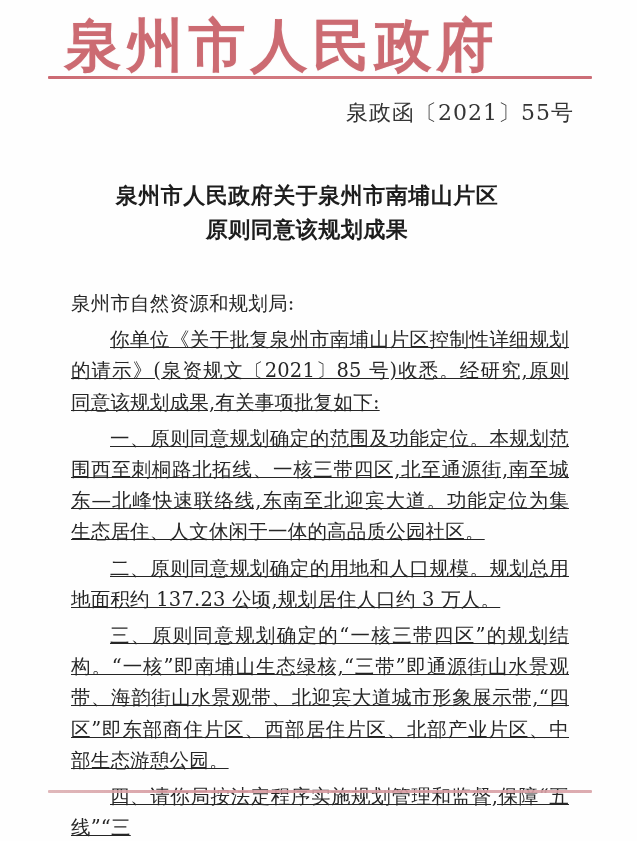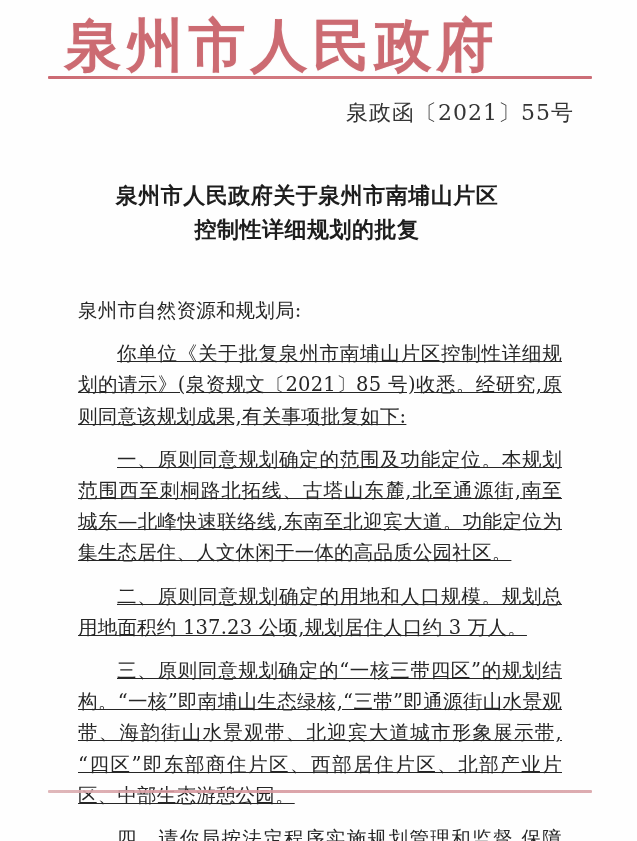--- a/index.html
+++ b/index.html
@@ -88,21 +88,21 @@
     left: 66px;
     width: 508px;
     font-size: 19.5px;
     line-height: 31.2px;
     letter-spacing: 0.2px;
     color: #262626;
     text-align: justify;
     text-justify: inter-ideograph;
   }
   .body-text p {
-    margin: 12px;
+    margin: 5px;
   }
   .salutation {
     text-indent: 0;
   }
   .para {
     text-indent: 2em;
     text-decoration: underline;
   }
 
   
@@ -125,27 +125,27 @@
 
   <div class="masthead">
     <div class="masthead-title">泉州市人民政府</div>
   </div>
   <div class="masthead-rule"></div>
 
   <div class="doc-number">泉政函〔2021〕55号</div>
 
   <div class="doc-title">
     <span class="tline">泉州市人民政府关于泉州市南埔山片区</span>
-    <span class="tline">控制性详细规划的批复</span>
+    <span class="tline">原则同意该规划成果</span>
   </div>
 
   <div class="body-text">
     <p class="salutation">泉州市自然资源和规划局:</p>
     <p class="para">你单位《关于批复泉州市南埔山片区控制性详细规划的请示》(泉资规文〔2021〕85 号)收悉。经研究,原则同意该规划成果,有关事项批复如下:</p>
-    <p class="para">一、原则同意规划确定的范围及功能定位。本规划范围西至刺桐路北拓线、古塔山东麓,北至通源街,南至城东—北峰快速联络线,东南至北迎宾大道。功能定位为集生态居住、人文休闲于一体的高品质公园社区。</p>
+    <p class="para">一、原则同意规划确定的范围及功能定位。本规划范围西至刺桐路北拓线、一核三带四区,北至通源街,南至城东—北峰快速联络线,东南至北迎宾大道。功能定位为集生态居住、人文休闲于一体的高品质公园社区。</p>
     <p class="para">二、原则同意规划确定的用地和人口规模。规划总用地面积约 137.23 公顷,规划居住人口约 3 万人。</p>
     <p class="para">三、原则同意规划确定的“一核三带四区”的规划结构。“一核”即南埔山生态绿核,“三带”即通源街山水景观带、海韵街山水景观带、北迎宾大道城市形象展示带,“四区”即东部商住片区、西部居住片区、北部产业片区、中部生态游憩公园。</p>
     <p class="para">四、请你局按法定程序实施规划管理和监督,保障“五线”“三</p>
   </div>
 
   <div class="footer-rule"></div>
 
 </div>
 
 </body></html>

